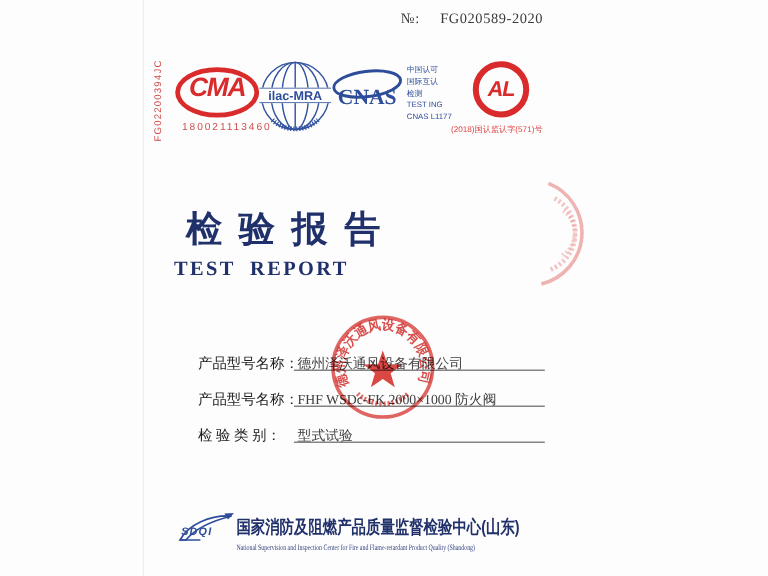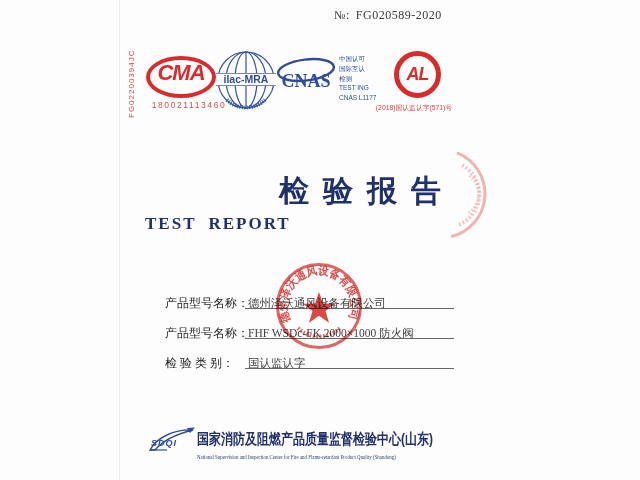--- a/index.html
+++ b/index.html
@@ -2,21 +2,21 @@
 <html><head>
 <meta charset="utf-8">
 <style>
   html,body{margin:0;padding:0;}
   body{width:640px;height:480px;background:#fdfdfd;position:relative;overflow:hidden;
        font-family:"Liberation Serif",serif;color:#333;}
   .abs{position:absolute;}
   .scan-line{left:119px;top:0;width:1px;height:480px;background:#ededed;}
 
   .report-no{left:334px;top:8px;font-size:12px;color:#3a3a3a;letter-spacing:.5px;}
-  .report-no .no-val{margin-left:6px;}
+  .report-no .no-val{margin-left:17px;}
 
   .side-code{left:127px;top:42px;height:76px;writing-mode:vertical-rl;transform:rotate(180deg);
              font-size:8px;color:#cf4848;letter-spacing:1px;font-family:"Liberation Sans",sans-serif;}
 
   
   .cma-logo{left:146px;top:56px;width:62px;height:34px;border:4px solid #d92b2b;border-radius:50%;
             display:flex;align-items:flex-start;justify-content:center;}
   .cma-text{font-family:"Liberation Sans",sans-serif;font-weight:900;font-style:italic;
             font-size:22px;color:#d92b2b;letter-spacing:-1px;}
   .cma-number{left:142px;top:100px;width:94px;text-align:center;font-size:8.5px;color:#cd5050;
@@ -31,21 +31,21 @@
                 font-family:"Liberation Sans",sans-serif;}
 
   
   .cal-logo{left:394px;top:51px;width:37px;height:37px;border:5px solid #d92b2b;border-radius:50%;
             display:flex;align-items:center;justify-content:center;}
   .cal-text{font-family:"Liberation Sans",sans-serif;font-weight:900;font-style:italic;
             font-size:18px;color:#d92b2b;letter-spacing:-1px;}
   .cal-caption{left:368px;top:103px;width:92px;text-align:center;font-size:6.8px;color:#e04040;
                font-family:"Liberation Sans",sans-serif;}
 
-  .title-zh{left:145px;top:171px;width:300px;text-align:right;font-size:30px;font-weight:bold;
+  .title-zh{left:145px;top:171px;width:300px;text-align:left;font-size:30px;font-weight:bold;
             color:#20306b;letter-spacing:14px;padding-left:10px;}
   .title-en{left:145px;top:214px;width:300px;text-align:left;font-size:17px;font-weight:bold;
             color:#20306b;letter-spacing:2px;word-spacing:6px;}
 
   .f-label{left:165px;font-size:12px;color:#222;}
   .f-value{left:248px;font-size:11.5px;color:#3f3f3f;}
   .f-line{left:245px;width:209px;height:1px;background:#666;}
   .lbl1{top:295px;} .val1{top:296px;} .ln1{top:308px;}
   .lbl2{top:325px;} .val2{top:326px;} .ln2{top:338px;}
   .lbl3{top:355px;} .val3{top:356px;} .ln3{top:368px;}
@@ -113,21 +113,21 @@
 
 <span class="abs f-label lbl1">产品型号名称：</span>
 <span class="abs f-value val1">德州泽沃通风设备有限公司</span>
 <div class="abs f-line ln1"></div>
 
 <span class="abs f-label lbl2">产品型号名称：</span>
 <span class="abs f-value val2">FHF WSDc-FK 2000×1000 防火阀</span>
 <div class="abs f-line ln2"></div>
 
 <span class="abs f-label lbl3">检 验 类 别：</span>
-<span class="abs f-value val3">国认监认字</span>
+<span class="abs f-value val3">型式试验</span>
 <div class="abs f-line ln3"></div>
 
 <svg class="abs seal" viewBox="0 0 88 88">
   <circle cx="44" cy="44" r="41.5" stroke="rgba(216,60,56,0.85)" stroke-width="3" fill="none"></circle>
   <defs>
     <path id="sealArc" d="M 15.5,59 A 32,32 0 1 1 72.5,59" fill="none"></path>
   </defs>
   <text font-size="11.5" font-weight="bold" fill="rgba(210,45,42,0.9)">
     <textPath href="#sealArc" startOffset="0" textLength="128" lengthAdjust="spacingAndGlyphs">德州泽沃通风设备有限公司</textPath>
   </text>

